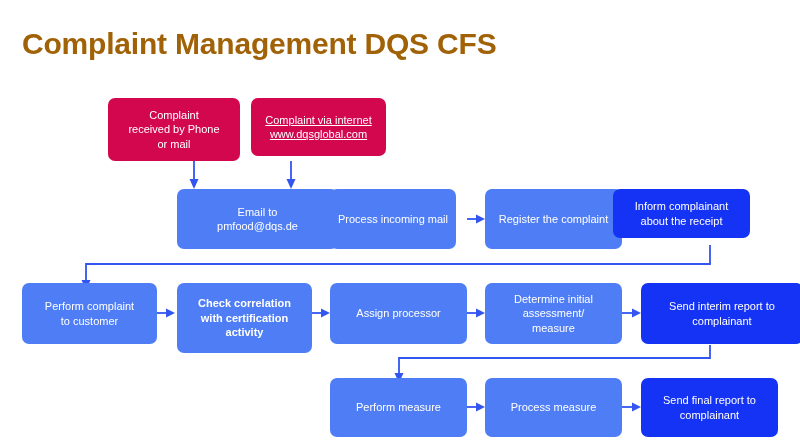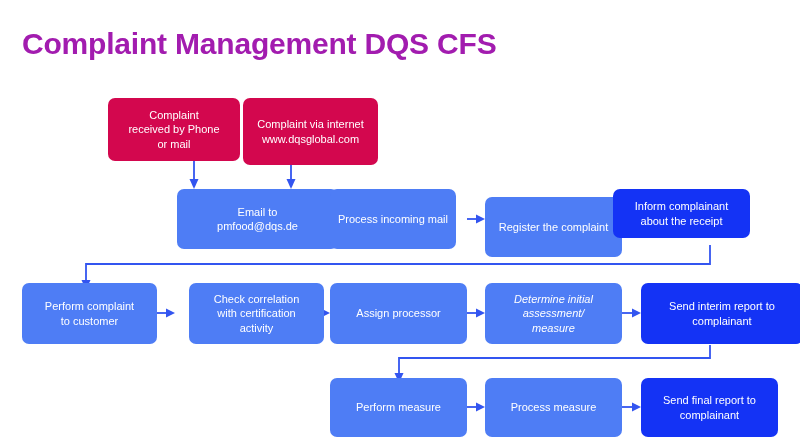--- a/index.html
+++ b/index.html
@@ -19,21 +19,21 @@
     height: 443px;
     background: #ffffff;
   }
 
   #page-title {
     position: absolute;
     left: 22px;
     top: 27px;
     font-size: 30px;
     font-weight: 700;
-    color: #a21caf;
+    color: #a16207;
     letter-spacing: -0.2px;
     white-space: nowrap;
   }
 
   .node {
     position: absolute;
     display: flex;
     align-items: center;
     justify-content: center;
     text-align: center;
@@ -133,43 +133,43 @@
     <g>
       <line x1="622" y1="407" x2="634" y2="407"></line>
       <polygon points="641,407 632,402.5 632,411.5"></polygon>
     </g>
   </svg>
 
   <div class="node crimson" style="left:108px; top:98px; width:132px; height:63px;">Complaint
 received by Phone
 or mail</div>
 
-  <div class="node crimson" style="left:243px; top:98px; width:135px; height:67px;">Complaint via internet
+  <div class="node crimson" style="left:251px; top:98px; width:135px; height:58px;text-decoration:underline;">Complaint via internet
 www.dqsglobal.com</div>
 
   <div class="node blue-light" style="left:177px; top:189px; width:161px; height:60px;">Email to
 pmfood@dqs.de</div>
 
   <div class="node blue-light" style="left:330px; top:189px; width:126px; height:60px;">Process incoming mail</div>
 
-  <div class="node blue-light" style="left:485px; top:189px; width:137px; height:60px;margin-top:8px;">Register the complaint</div>
+  <div class="node blue-light" style="left:485px; top:189px; width:137px; height:60px;">Register the complaint</div>
 
   <div class="node blue-dark" style="left:613px; top:189px; width:137px; height:49px;border-radius:7px;">Inform complainant
 about the receipt</div>
 
   <div class="node blue-light" style="left:22px; top:283px; width:135px; height:61px;">Perform complaint
 to customer</div>
 
-  <div class="node blue-light" style="left:189px; top:283px; width:135px; height:61px;">Check correlation
+  <div class="node blue-light" style="left:177px; top:283px; width:135px; height:70px;font-weight:bold;">Check correlation
 with certification
 activity</div>
 
   <div class="node blue-light" style="left:330px; top:283px; width:137px; height:61px;">Assign processor</div>
 
-  <div class="node blue-light" style="left:485px; top:283px; width:137px; height:61px;font-style:italic;">Determine initial
+  <div class="node blue-light" style="left:485px; top:283px; width:137px; height:61px;">Determine initial
 assessment/
 measure</div>
 
   <div class="node blue-dark" style="left:641px; top:283px; width:162px; height:61px;">Send interim report to
 complainant</div>
 
   <div class="node blue-light" style="left:330px; top:378px; width:137px; height:59px;">Perform measure</div>
 
   <div class="node blue-light" style="left:485px; top:378px; width:137px; height:59px;">Process measure</div>
 

